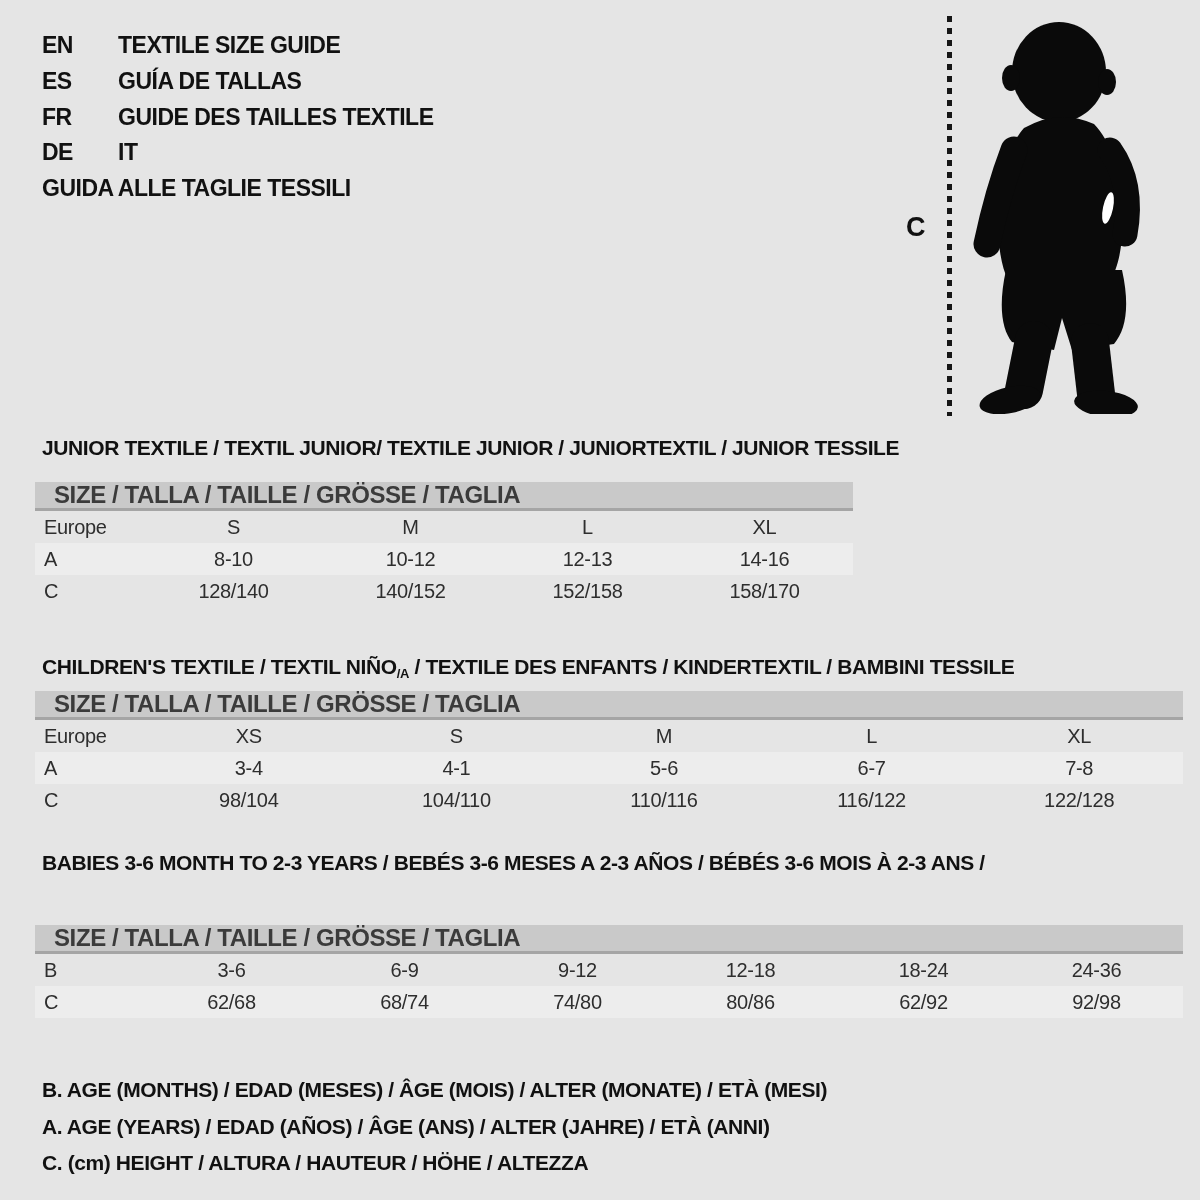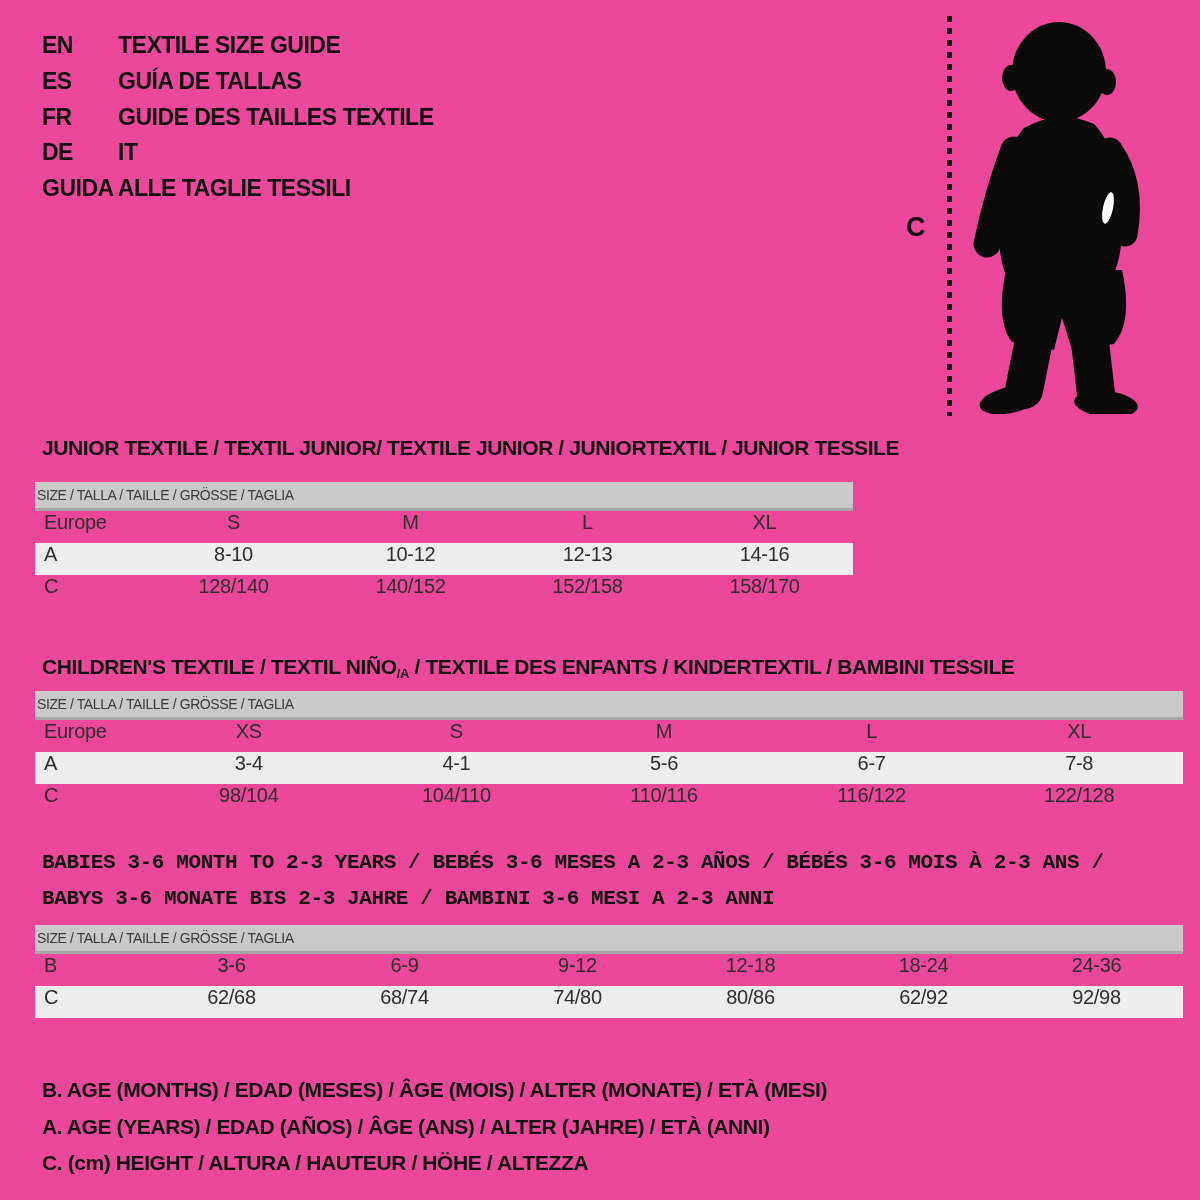--- a/index.html
+++ b/index.html
@@ -8,21 +8,21 @@
     --stripe:#ededed;
     --text:#2e2e2e;
     --heading:#111111;
     --silhouette:#0a0a0a;
   }
   *{margin:0;padding:0;box-sizing:border-box;}
   html,body{background:#ffffff;}
   .page{
     position:relative;
     width:1200px;height:1200px;
-    background:#ec4899;
+    background:#e5e5e5;
     font-family:"Liberation Sans", sans-serif;
     color:var(--text);
     overflow:hidden;
   }
   
   .lang-list{
     position:absolute;left:42px;top:28px;
     display:grid;grid-template-columns:76px auto;
     font-weight:bold;font-size:23px;line-height:35.8px;
     color:var(--heading);letter-spacing:-0.5px;white-space:nowrap;
@@ -37,30 +37,30 @@
     font-weight:bold;font-size:27px;color:var(--heading);
   }
   .silhouette{position:absolute;left:962px;top:12px;}
   
   .sec-title{
     position:absolute;left:42px;
     font-weight:bold;font-size:21px;color:var(--heading);
     letter-spacing:-0.4px;white-space:nowrap;
   }
   .sec-title .subscript{font-size:13px;vertical-align:-4px;letter-spacing:-0.3px;}
-  .sec-title.two-line{line-height:36px;font-family:Liberation Mono, monospace;}
+  .sec-title.two-line{line-height:36px;}
   
   .size-table{position:absolute;left:35px;}
   .size-bar{
     height:29px;background:var(--bar_bg);
     border-bottom:3px solid var(--bar_border);
-    display:flex;align-items:center;padding-left:2px;
-    font-weight:normal;font-size:14px;color:#3b3b3b;letter-spacing:-0.4px;
-  }
-  .t-row{display:flex;height:32px;align-items:flex-start;font-size:20px;letter-spacing:-0.3px;}
+    display:flex;align-items:center;padding-left:19px;
+    font-weight:bold;font-size:24px;color:#3b3b3b;letter-spacing:-0.4px;
+  }
+  .t-row{display:flex;height:32px;align-items:center;font-size:20px;letter-spacing:-0.3px;}
   .t-row.striped{background:var(--stripe);}
   .t-cell{flex:1;text-align:center;}
   .t-cell.label{flex:0 0 110px;text-align:left;padding-left:9px;}
   
   .legend{
     position:absolute;left:42px;top:1072px;
     font-weight:bold;font-size:21px;line-height:36.5px;
     color:var(--heading);letter-spacing:-0.4px;white-space:nowrap;
   }
 </style>
@@ -159,21 +159,20 @@
       <div class="t-cell">98/104</div>
       <div class="t-cell">104/110</div>
       <div class="t-cell">110/116</div>
       <div class="t-cell">116/122</div>
       <div class="t-cell">122/128</div>
     </div>
   </div>
 
   <div class="sec-title two-line" style="top:845px">
     <div>BABIES 3-6 MONTH TO 2-3 YEARS / BEBÉS 3-6 MESES A 2-3 AÑOS / BÉBÉS 3-6 MOIS À 2-3 ANS /</div>
-    <div>BABYS 3-6 MONATE BIS 2-3 JAHRE / BAMBINI 3-6 MESI A 2-3 ANNI</div>
   </div>
   <div class="size-table" style="top:925px;width:1148px">
     <div class="size-bar">SIZE / TALLA / TAILLE / GRÖSSE / TAGLIA</div>
     <div class="t-row">
       <div class="t-cell label">B</div>
       <div class="t-cell">3-6</div>
       <div class="t-cell">6-9</div>
       <div class="t-cell">9-12</div>
       <div class="t-cell">12-18</div>
       <div class="t-cell">18-24</div>

